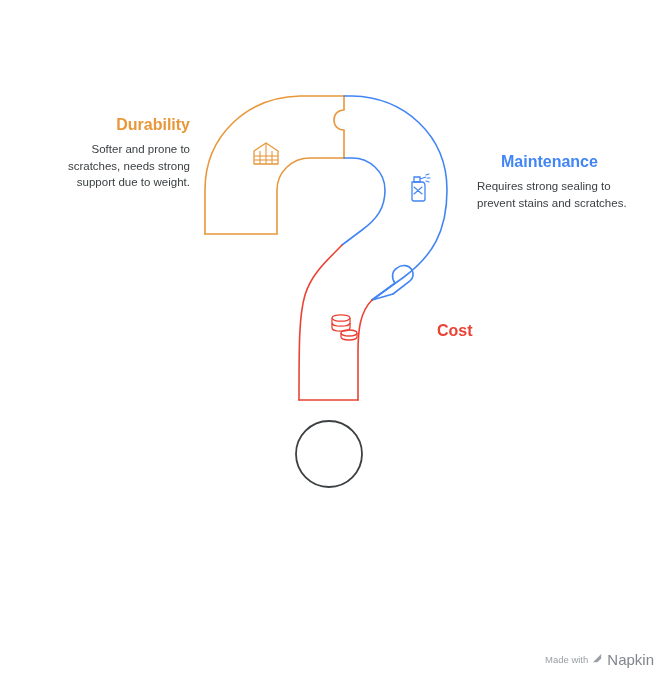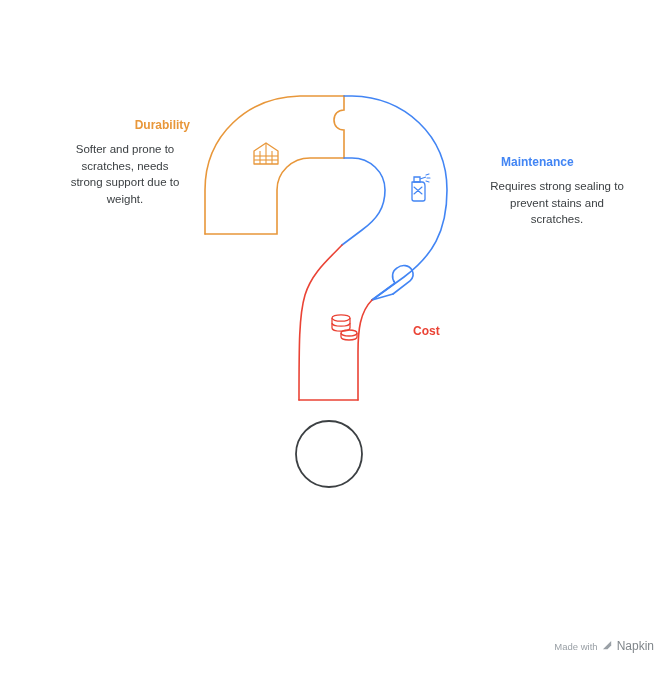--- a/index.html
+++ b/index.html
@@ -26,31 +26,30 @@
     left: 0;
     top: 0;
     width: 666px;
     height: 675px;
     pointer-events: none;
   }
   .label-block {
     position: absolute;
   }
   .label-title {
-    font-size: 12px;
+    font-size: 16px;
     font-weight: bold;
     margin: 0 0 9px 0;
     line-height: 14px;
   }
   .label-body {
     font-size: 11.5px;
     color: #3c4043;
     line-height: 16.5px;
-    margin: 8px;
-    text-align: center;
+    margin: 0;
   }
   
   #block-durability {
     left: 60px;
     top: 118px;
     width: 130px;
     text-align: right;
   }
   #block-durability .label-title { color: #e8973a; }
   
@@ -61,46 +60,46 @@
     text-align: left;
   }
   #block-maintenance .label-title { color: #4285f4; padding-left: 24px; }
   
   #block-cost {
     left: 413px;
     top: 324px;
     width: 180px;
     text-align: left;
   }
-  #block-cost .label-title { color: #ea4335; }
+  #block-cost .label-title { color: #ea4335; margin-left: 24px; }
 
   .icon-holder {
     position: absolute;
   }
   #icon-durability { left: 250px; top: 138px; }
   #icon-maintenance { left: 402px; top: 172px; }
   #icon-cost { left: 327px; top: 310px; }
 
   #footer-credit {
     position: absolute;
     right: 12px;
-    bottom: 22px;
+    bottom: 7px;
     display: flex;
     align-items: center;
     gap: 4px;
     font-size: 9.5px;
     color: #9aa0a6;
   }
   #footer-credit .napkin-mark {
     display: inline-block;
     transform: translateY(0px);
   }
   #footer-credit .napkin-name {
     color: #80868b;
-    font-size: 12px;
+    font-size: 15px;
   }
 </style>
 </head>
 <body>
 
 <div id="canvas">
 
   <svg class="qmark-svg" viewBox="0 0 666 675" xmlns="http://www.w3.org/2000/svg">
 
     <g>

